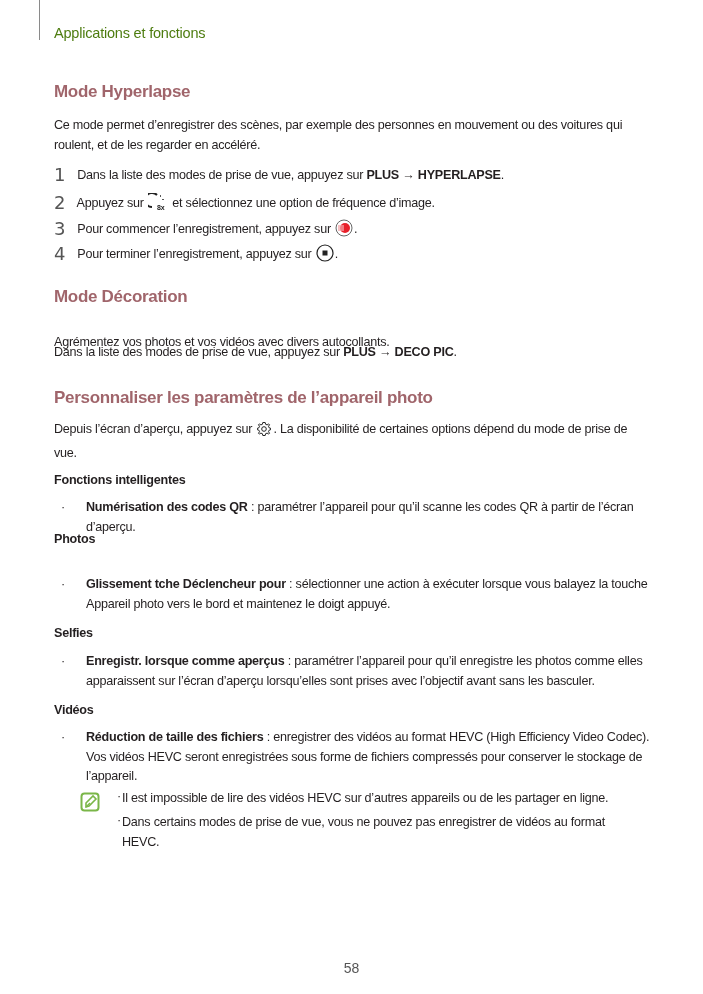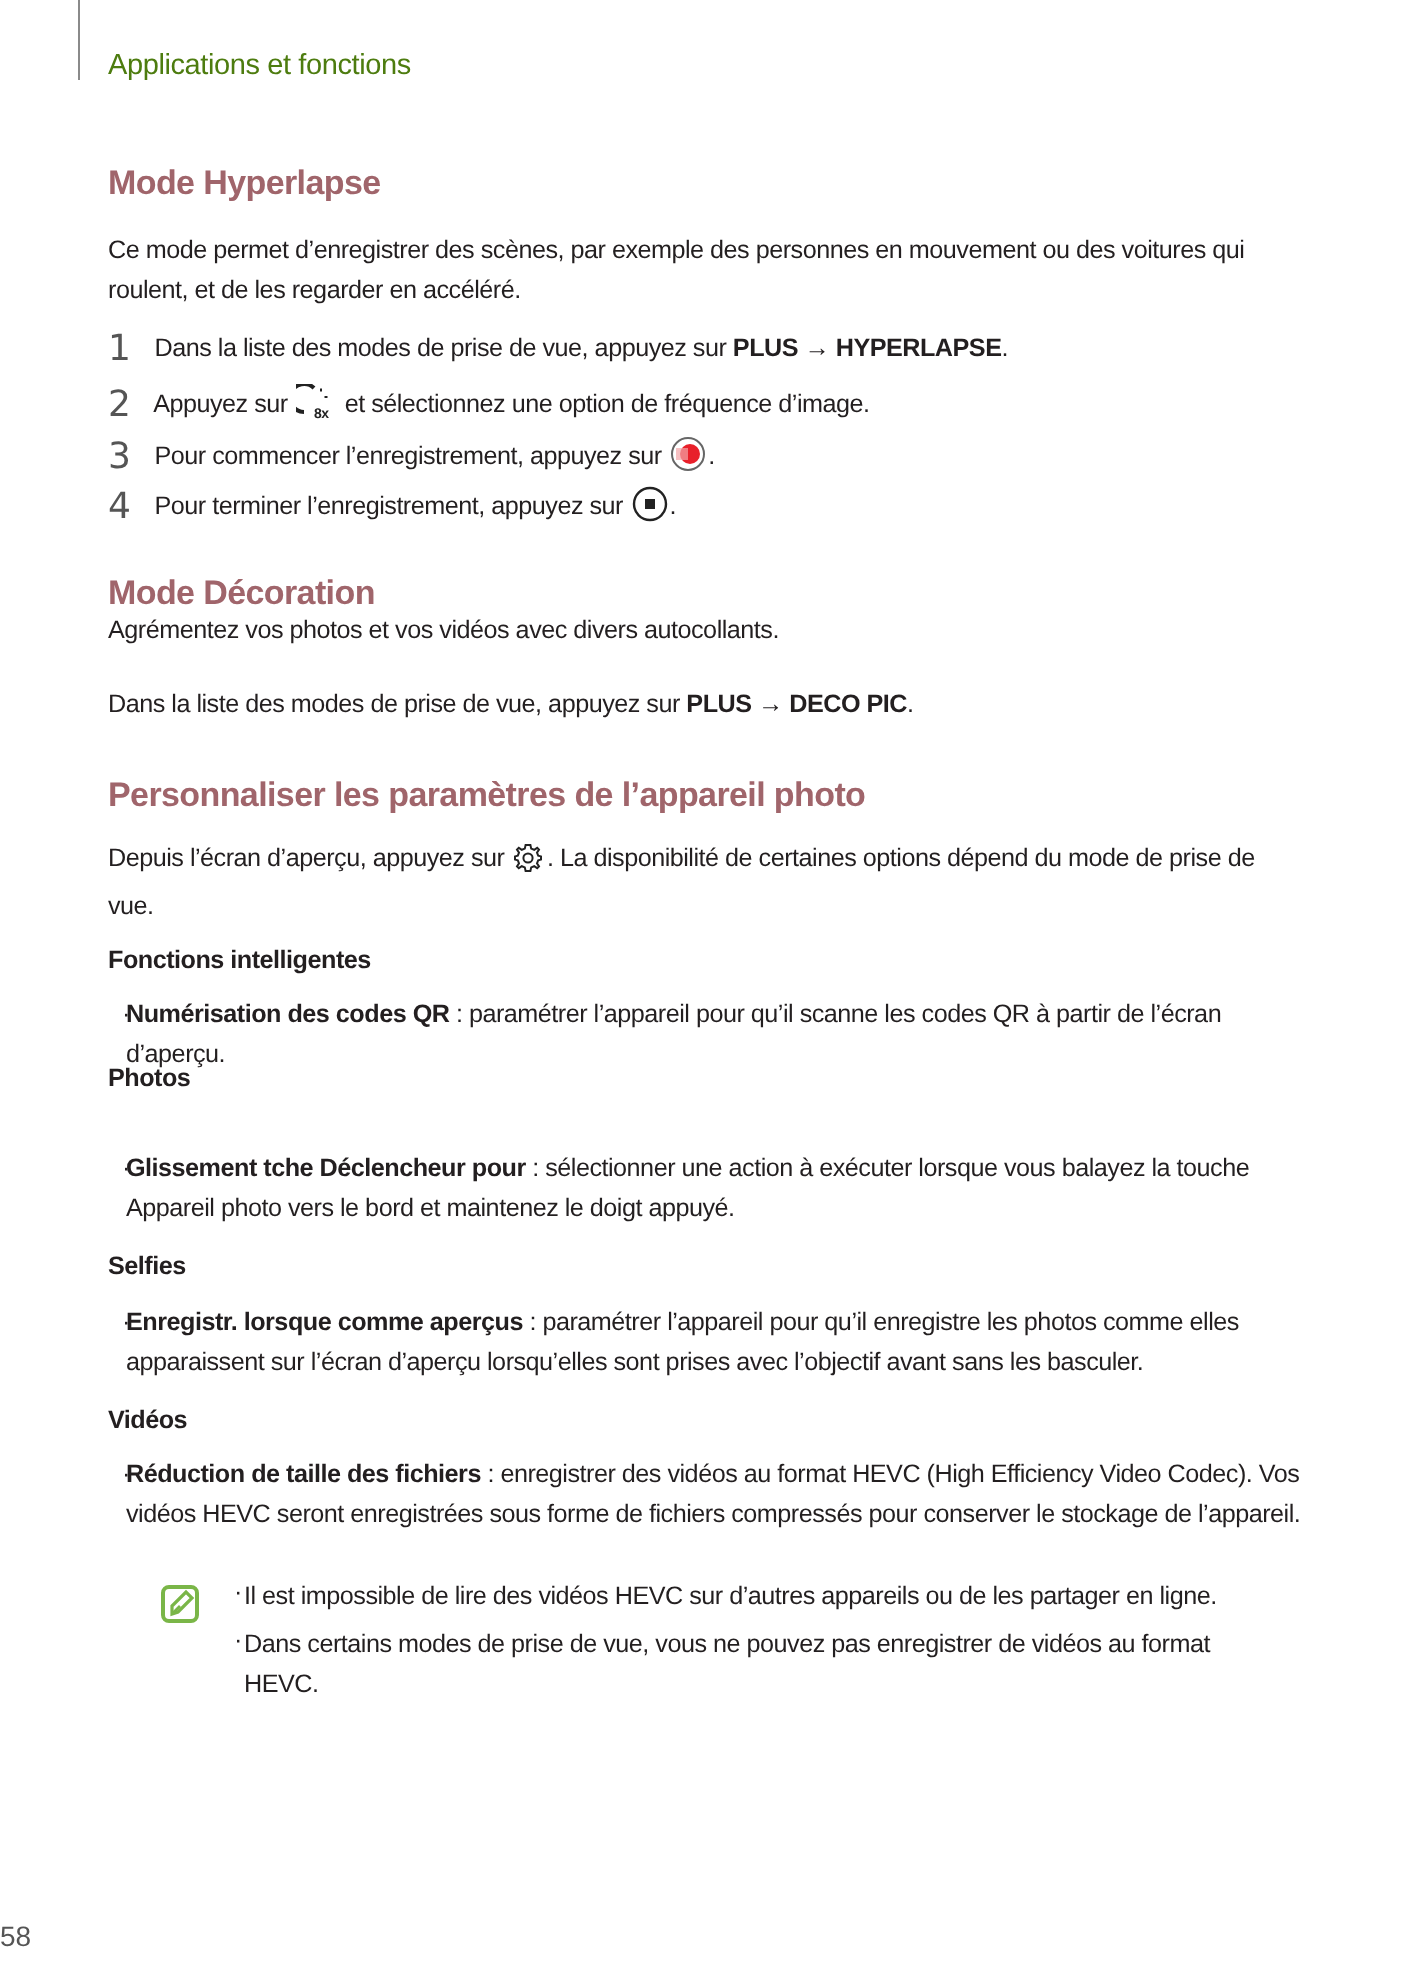--- a/index.html
+++ b/index.html
@@ -30,28 +30,28 @@
   }
   b { font-weight: bold; }
   .sub {
     position: absolute; left: 0; font-size: 12.6px; font-weight: bold; letter-spacing: -0.25px;
   }
   .bullet {
     position: absolute; left: 0; width: 600px; font-size: 12.6px; line-height: 19.5px;
     letter-spacing: -0.25px;
   }
   .bullet .dot { position: absolute; left: 7px; top: 0; }
-  .bullet .txt { margin-left: 9px; display: block; }
+  .bullet .txt { margin-left: 32px; display: block; }
   .note-bullet { position: absolute; left: 60px; width: 540px; font-size: 12.6px; line-height: 19.5px; letter-spacing: -0.25px; }
   .note-bullet .dot { position: absolute; left: 3px; top: -2px; }
   .note-bullet .txt { margin-left: 8px; display: block; }
   .icon-inline { display: inline-block; vertical-align: -4px; margin: 0 1px; }
   .note-icon { position: absolute; left: 26px; top: 792px; }
   .page-number {
-    position: absolute; left: 0; width: 703px; top: 960px; text-align: left; font-size: 14px; color: #555;
+    position: absolute; left: 0; width: 703px; top: 960px; text-align: center; font-size: 14px; color: #555;
   }
 </style>
 </head>
 <body>
 
 <div class="margin-line"></div>
 <div class="running-header">Applications et fonctions</div>
 
 <div class="content">
 
@@ -89,21 +89,21 @@
     <span class="num">4</span>
     <span>Pour terminer l’enregistrement, appuyez sur </span><span class="icon-inline">
       <svg width="18" height="18" viewBox="0 0 18 18">
         <circle cx="9" cy="9" r="8" fill="#fff" stroke="#222" stroke-width="1.2"></circle>
         <rect x="6.5" y="6.5" width="5" height="5" fill="#222"></rect>
       </svg>
     </span><span>.</span>
   </div>
 
   <h2 style="top:287px">Mode Décoration</h2>
-  <p class="p" style="top:306px">Agrémentez vos photos et vos vidéos avec divers autocollants.</p>
+  <p class="p" style="top:333px">Agrémentez vos photos et vos vidéos avec divers autocollants.</p>
   <p class="p" style="top:343px"><span>Dans la liste des modes de prise de vue, appuyez sur </span><b>PLUS → DECO PIC</b><span>.</span></p>
 
   <h2 style="top:388px">Personnaliser les paramètres de l’appareil photo</h2>
   <p class="p" style="top:420px;width:595px"><span>Depuis l’écran d’aperçu, appuyez sur </span><span class="icon-inline">
       <svg width="16" height="16" viewBox="0 0 16 16">
         <path d="M8 1.5 L9.2 1.5 L9.6 3.3 L11.1 3.9 L12.6 2.9 L13.5 3.8 L12.5 5.3 L13.1 6.8 L14.5 7.2 L14.5 8.8 L13.1 9.2 L12.5 10.7 L13.5 12.2 L12.6 13.1 L11.1 12.1 L9.6 12.7 L9.2 14.5 L6.8 14.5 L6.4 12.7 L4.9 12.1 L3.4 13.1 L2.5 12.2 L3.5 10.7 L2.9 9.2 L1.5 8.8 L1.5 7.2 L2.9 6.8 L3.5 5.3 L2.5 3.8 L3.4 2.9 L4.9 3.9 L6.4 3.3 L6.8 1.5 Z" fill="none" stroke="#222" stroke-width="1"></path>
         <circle cx="8" cy="8" r="2.3" fill="none" stroke="#222" stroke-width="1"></circle>
       </svg>
     </span><span>. La disponibilité de certaines options dépend du mode de prise de vue.</span></p>
 

